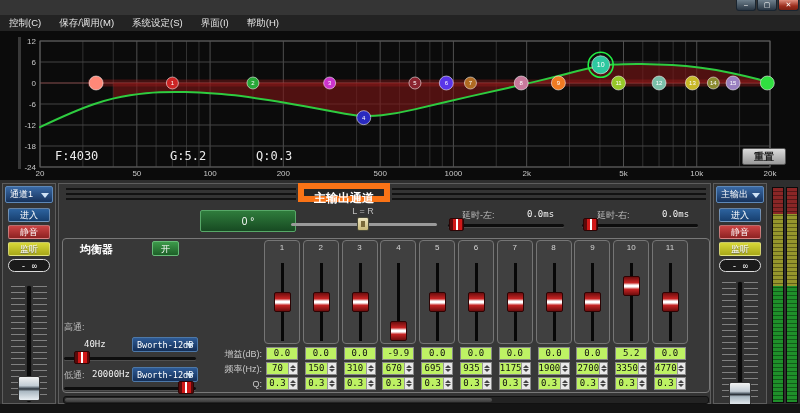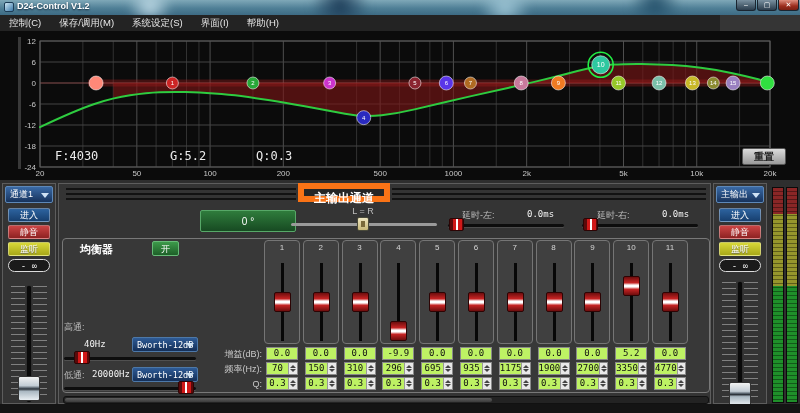--- a/index.html
+++ b/index.html
@@ -11,21 +11,21 @@
     background:linear-gradient(180deg,#7fa8b8 0%,#4f7f96 55%,#3d6b84 100%);}
   .blob{position:absolute;border-radius:50%;filter:blur(4px);}
   #title-text{left:17px;top:1px;font-size:9px;color:#fff;text-shadow:0 1px 2px #123;font-weight:bold;}
   #app-icon{left:4px;top:2px;width:10px;height:10px;border-radius:2px;
     background:linear-gradient(135deg,#cfe8f4,#3a78a8);border:1px solid #1c3c55;box-sizing:border-box;}
   .winbtn{top:0;height:11px;border:1px solid #1a2530;border-top:none;border-radius:0 0 3px 3px;
     background:linear-gradient(180deg,rgba(120,140,155,.85),rgba(40,55,70,.9));
     color:#fff;font-size:7px;line-height:10px;text-align:center;box-sizing:border-box;}
   #btn-close{background:linear-gradient(180deg,#e09080,#9c2d1d 60%,#7a1f12);}
   
-  #menubar{left:0;top:15px;width:720px;height:16px;background:#232323;border-bottom:1px solid #0d0d0d;
+  #menubar{left:0;top:15px;width:800px;height:16px;background:#232323;border-bottom:1px solid #0d0d0d;
     display:flex;align-items:center;}
   .menu-item{color:#e8e8e8;font-size:9.5px;padding:1px 9px;white-space:nowrap;}
   
   #graph{left:0;top:31px;width:800px;height:149px;background:#0b0b0b;}
   #readout-f,#readout-g,#readout-q{top:149px;color:#ececec;font-size:12px;font-family:"DejaVu Sans Mono",monospace;}
   #reset-btn{left:742px;top:148px;width:44px;height:17px;border-radius:2px;border:1px solid #555;
     background:linear-gradient(180deg,#dcdcdc,#9a9a9a);color:#222;font-size:10px;line-height:16px;
     text-align:center;box-sizing:border-box;font-weight:bold;}
   
   #lower{left:0;top:180px;width:800px;height:225px;background:#2e2e2e;}
@@ -113,28 +113,20 @@
     text-shadow:1px 0 #ececec,-1px 0 #ececec,0 1px #ececec,0 -1px #ececec,1px 1px #ececec,-1px -1px #ececec;}
   .wm-bubble{position:absolute;background:rgba(250,250,250,.92);border-radius:50%;}
   .wm-eye{position:absolute;width:4px;height:5px;background:#5a5a5a;border-radius:50%;}
   text{font-family:"Liberation Sans",sans-serif;}
 </style>
 </head>
 <body>
 
 <div id="window">
 
-  <div id="titlebar" class="abs">
-    <div class="blob" style="left:120px;top:-6px;width:60px;height:24px;background:radial-gradient(circle,#bcd8e4,transparent 70%);"></div>
-    <div class="blob" style="left:300px;top:-8px;width:80px;height:28px;background:radial-gradient(circle,#1d3c58,transparent 70%);"></div>
-    <div class="blob" style="left:470px;top:-6px;width:70px;height:26px;background:radial-gradient(circle,#9cc4d4,transparent 70%);"></div>
-    <div class="blob" style="left:620px;top:-8px;width:70px;height:26px;background:radial-gradient(circle,#24506a,transparent 70%);"></div>
-    <div id="app-icon" class="abs"></div>
-    <div id="title-text" class="abs">D24-Control V1.2</div>
-  </div>
   <div class="winbtn abs" style="left:736px;width:20px;">–</div>
   <div class="winbtn abs" style="left:757px;width:20px;">▢</div>
   <div class="winbtn abs" id="btn-close" style="left:778px;width:21px;">✕</div>
 
   <div id="menubar" class="abs">
       <div class="menu-item">控制(C)</div>
       <div class="menu-item">保存/调用(M)</div>
       <div class="menu-item">系统设定(S)</div>
       <div class="menu-item">界面(I)</div>
       <div class="menu-item">帮助(H)</div>
@@ -377,21 +369,21 @@
       </div>
       <div class="band-box" style="left: 380.4px;">
         <div class="band-num">4</div>
         <div class="band-track"></div>
         <div class="band-handle" style="top: 80px;"></div>
       </div>
       <div class="field abs" style="left: 382.4px; top: 347px;">
         <span class="num">-9.9</span>
       </div>
       <div class="field abs" style="left: 382.4px; top: 362px;">
-        <span class="num">296</span>
+        <span class="num">670</span>
         <span class="spin">
           <i class="up"></i>
           <i class="dn"></i>
         </span>
       </div>
       <div class="field abs" style="left: 382.4px; top: 377px;">
         <span class="num">0.3</span>
         <span class="spin">
           <i class="up"></i>
           <i class="dn"></i>

